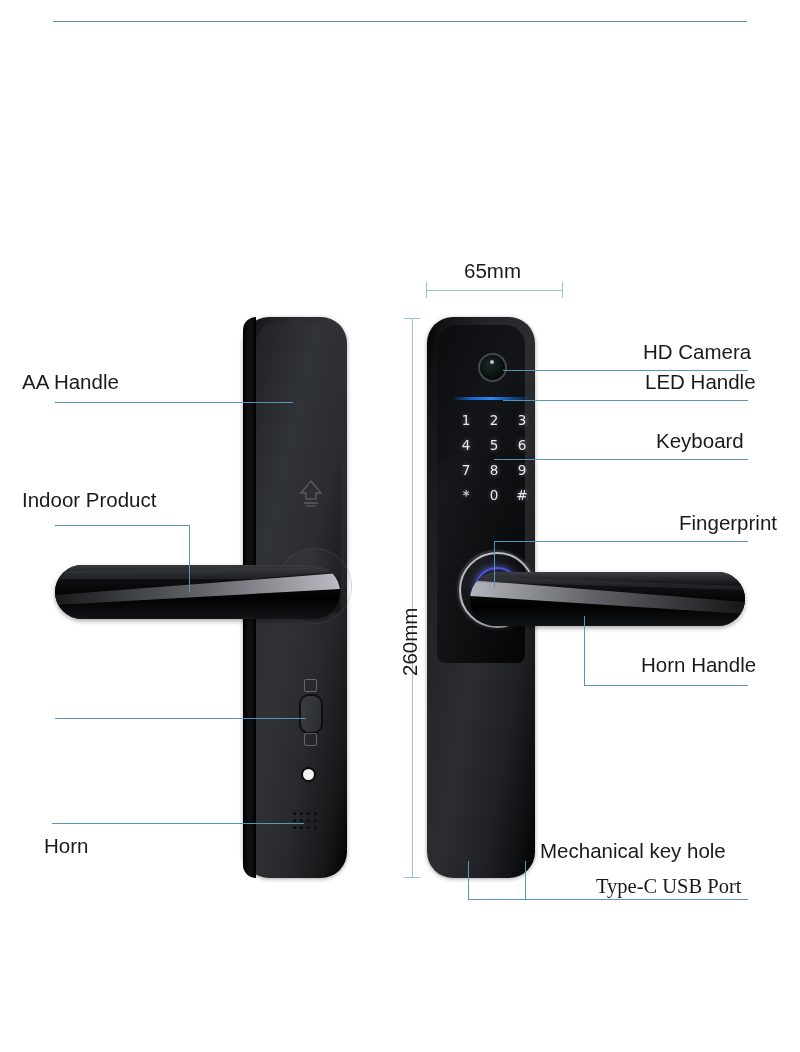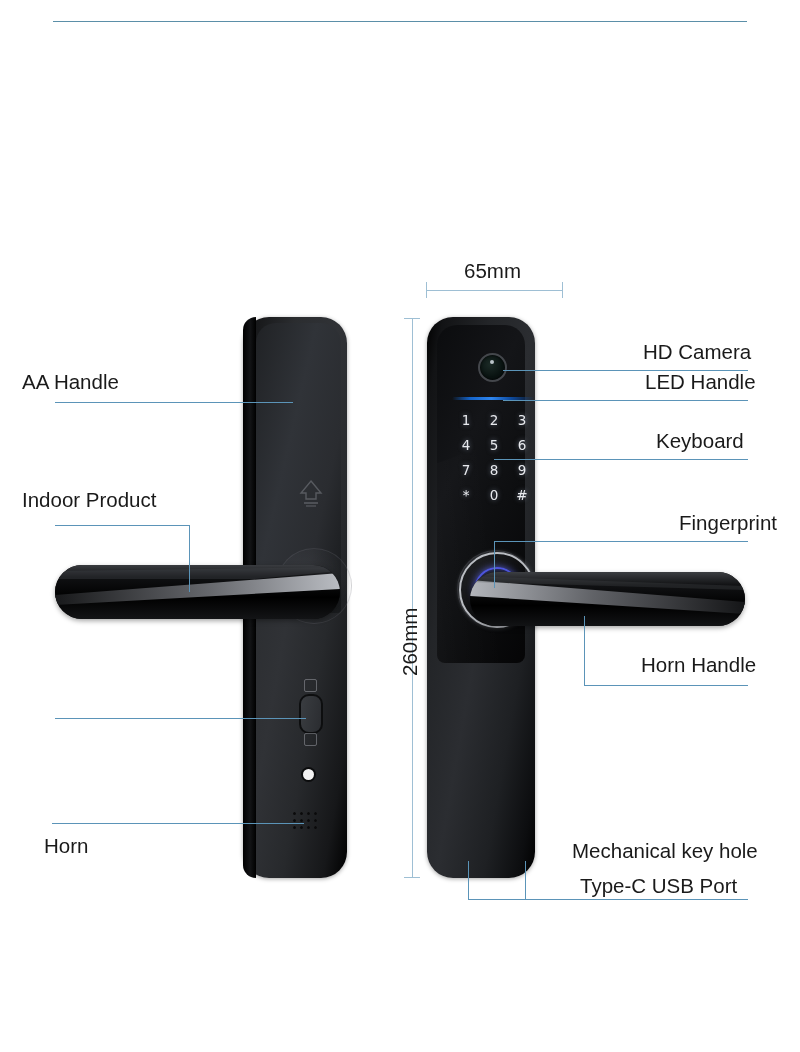--- a/index.html
+++ b/index.html
@@ -539,22 +539,22 @@
   <div class="lead-h" style="left:494px; top:459px; width:254px;"></div>
 
   <div class="anno left" style="left:643px; top:513px;margin-left:36px;">Fingerprint</div>
   <div class="lead-v" style="left:494px; top:541px; height:47px;"></div>
   <div class="lead-h" style="left:494px; top:541px; width:254px;"></div>
 
   <div class="anno left" style="left:641px; top:655px;">Horn Handle</div>
   <div class="lead-v" style="left:584px; top:616px; height:69px;"></div>
   <div class="lead-h" style="left:584px; top:685px; width:164px;"></div>
 
-  <div class="anno left" style="left:572px; top:841px;">Mechanical key hole</div>
-
-  <div class="anno left" style="left:580px; top:876px;">Type-C USB Port</div>
+  <div class="anno left" style="left:540px; top:841px;">Mechanical key hole</div>
+
+  <div class="anno left" style="left:596px; top:876px;font-family:Liberation Serif, serif;">Type-C USB Port</div>
 
   <div class="lead-v" style="left:468px; top:861px; height:39px;"></div>
   <div class="lead-v" style="left:525px; top:861px; height:39px;"></div>
   <div class="lead-h" style="left:468px; top:899px; width:280px;"></div>
 
 
 </div>
 
 </body></html>

